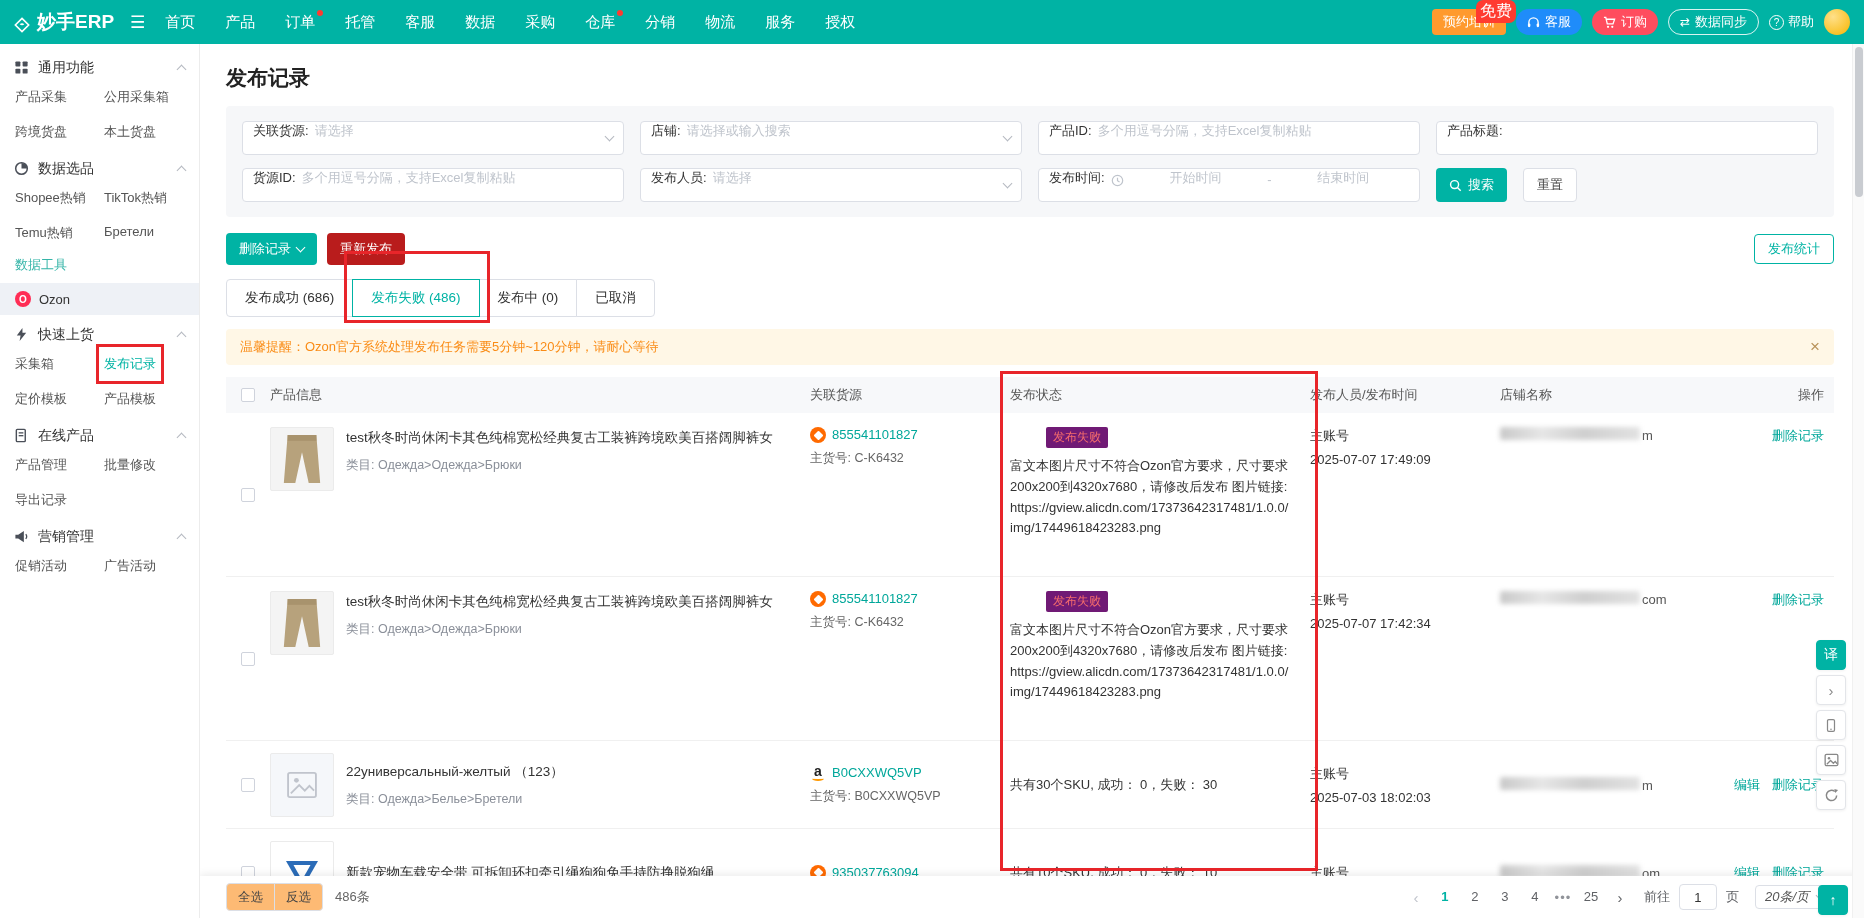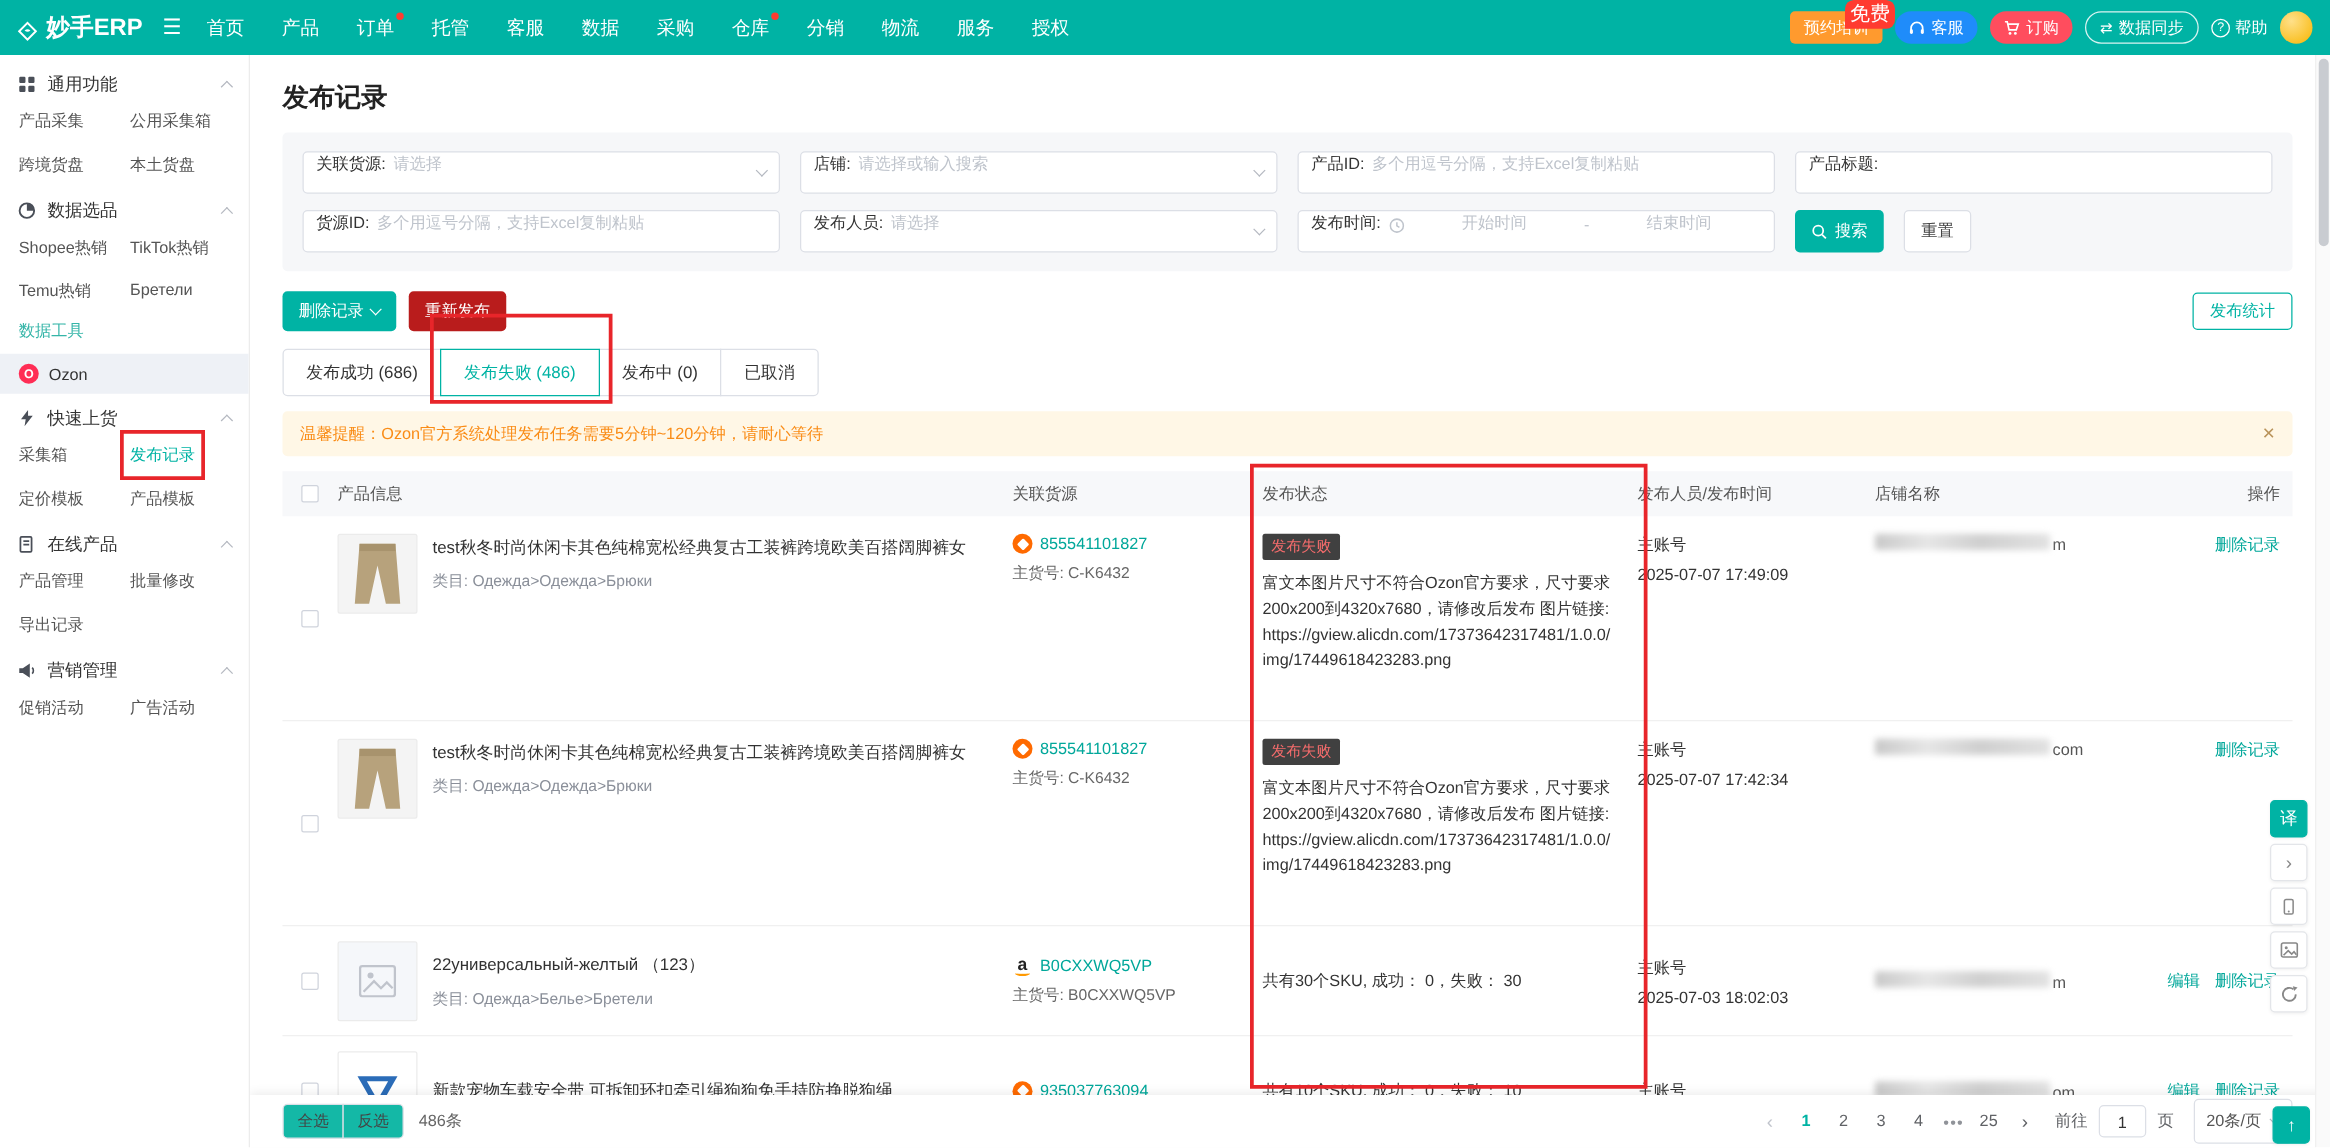--- a/index.html
+++ b/index.html
@@ -93,42 +93,42 @@
   .p-meta { display:flex; flex-direction:column; gap:9px; padding-top:2px; min-width:0; }
   .p-title { color:#333; font-size:13.5px; line-height:1.4; }
   .p-cat { color:#8a8f99; font-size:12.5px; }
   .src-line { display:flex; align-items:flex-start; gap:6px; }
   .src-id { color:#00a79a; cursor:pointer; }
   .src-sku { color:#666; font-size:12.5px; margin-top:7px; }
   .ico-1688 { width:16px; height:16px; border-radius:50%; background:#ff6a00; display:inline-flex; align-items:center; justify-content:center; flex-shrink:0; }
   .ico-1688 i { width:7px; height:7px; background:#fff; transform:rotate(45deg); display:block; border-radius:1px; }
   .ico-amazon { position:relative; width:16px; height:16px; font-weight:bold; font-size:14px; color:#222; line-height:13px; text-align:center; flex-shrink:0; }
   .ico-amazon i { position:absolute; left:2px; right:2px; bottom:0px; height:5px; border-bottom:2px solid #ff9900; border-radius:50%; display:block; }
-  .badge-fail { display:inline-block; background:#404040; color:#f56c6c; font-size:12px; padding:2px 7px; border-radius:2px; }
+  .badge-fail { display:inline-block; background:#701a75; color:#f56c6c; font-size:12px; padding:2px 7px; border-radius:2px;margin-left:36px; }
   .status-text { color:#333; line-height:1.6; word-break:break-all; margin-top:8px; }
   .pub-time { margin-top:7px; }
   .store-blur { width:140px; height:13px; background:linear-gradient(90deg,#c9c9c9,#e6e6e6 30%,#cfcfcf 60%,#e2e2e2); filter:blur(2.5px); border-radius:2px; display:inline-block; }
   .store-suffix { color:#555; margin-left:2px; }
   .link { color:#00a79a; cursor:pointer; white-space:nowrap; }
 
   
   .bottom-bar { position:absolute; left:0; right:0; bottom:0; height:42px; background:#fff; box-shadow:0 -2px 8px rgba(0,0,0,.08); display:flex; align-items:center; padding:0 30px 0 26px; z-index:20; }
-  .btn-mini { border:1px solid #dcdfe6; background:#14b8a6; height:28px; padding:0 11px; font-size:12.5px; color:#444; cursor:pointer; font-family:inherit; }
+  .btn-mini { border:1px solid #dcdfe6; background:#fdba74; height:28px; padding:0 11px; font-size:12.5px; color:#444; cursor:pointer; font-family:inherit; }
   .btn-mini:first-child { border-radius:4px 0 0 4px; }
   .btn-mini + .btn-mini { margin-left:-1px; border-radius:0 4px 4px 0; }
   .total-label { color:#666; margin-left:12px; }
   .pager { margin-left:auto; display:flex; align-items:center; gap:4px; color:#606266; }
   .pg-arrow { min-width:24px; text-align:center; font-size:15px; color:#c0c4cc; cursor:pointer; }
   .pg-arrow.on { color:#606266; }
   .pg-num { min-width:26px; height:26px; line-height:26px; text-align:center; cursor:pointer; }
   .pg-num.active { color:#00b3a4; font-weight:bold; }
   .pg-ellipsis { min-width:22px; text-align:center; color:#909399; letter-spacing:1px; }
   .goto-label { margin-left:8px; }
   .goto-input { width:38px; height:26px; border:1px solid #dcdfe6; border-radius:4px; text-align:center; font-size:13px; margin:0 5px; font-family:inherit; color:#333; }
-  .page-size { border:1px solid #dcdfe6; border-radius:4px; height:36px; display:flex; align-items:center; gap:8px; padding:4px 9px; margin-left:12px; cursor:pointer; color:#555; }
+  .page-size { border:1px solid #dcdfe6; border-radius:4px; height:24px; display:flex; align-items:center; gap:8px; padding:4px 9px; margin-left:12px; cursor:pointer; color:#555;font-style:italic; }
 
   
   .float-stack { position:absolute; right:18px; top:596px; display:flex; flex-direction:column; gap:5px; z-index:15; }
   .fbtn { width:30px; height:30px; border-radius:4px; background:#fff; border:1px solid #e3e5e9; display:flex; align-items:center; justify-content:center; cursor:pointer; color:#888; font-size:15px; box-shadow:0 1px 3px rgba(0,0,0,.06); }
   .fbtn.teal { background:#00b3a4; border-color:#00b3a4; color:#fff; font-size:14px; }
   .to-top { position:absolute; right:16px; bottom:3px; z-index:30; }
 
   
   .scroll-track { position:absolute; right:0; top:0; bottom:0; width:12px; background:#fafafa; border-left:1px solid #f0f0f0; z-index:25; }
   .scroll-thumb { position:absolute; top:3px; left:2px; width:8px; height:150px; background:#c9ccd1; border-radius:4px; cursor:pointer; }

